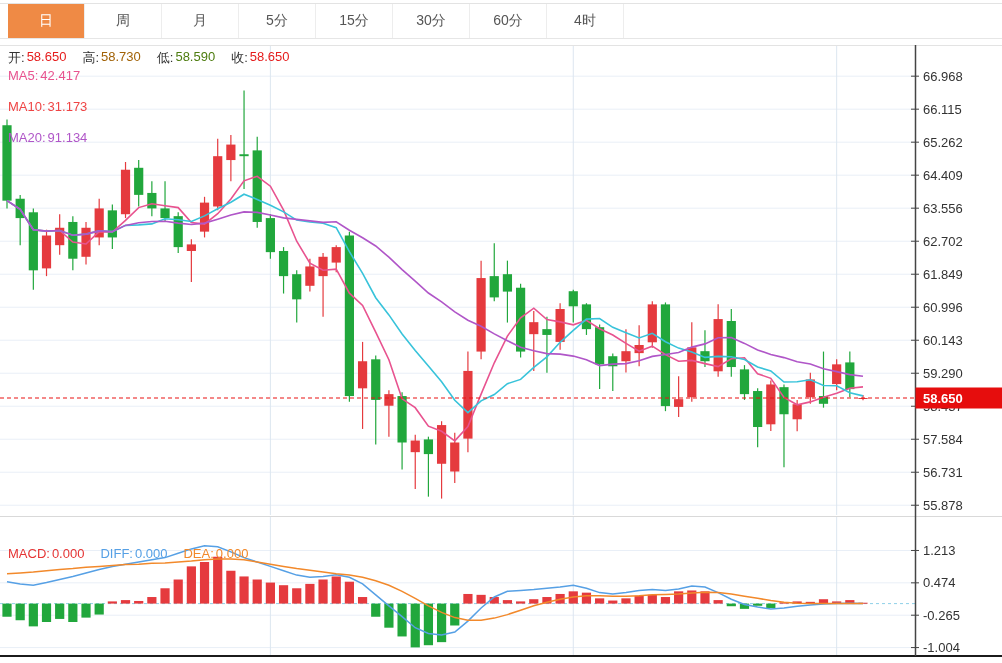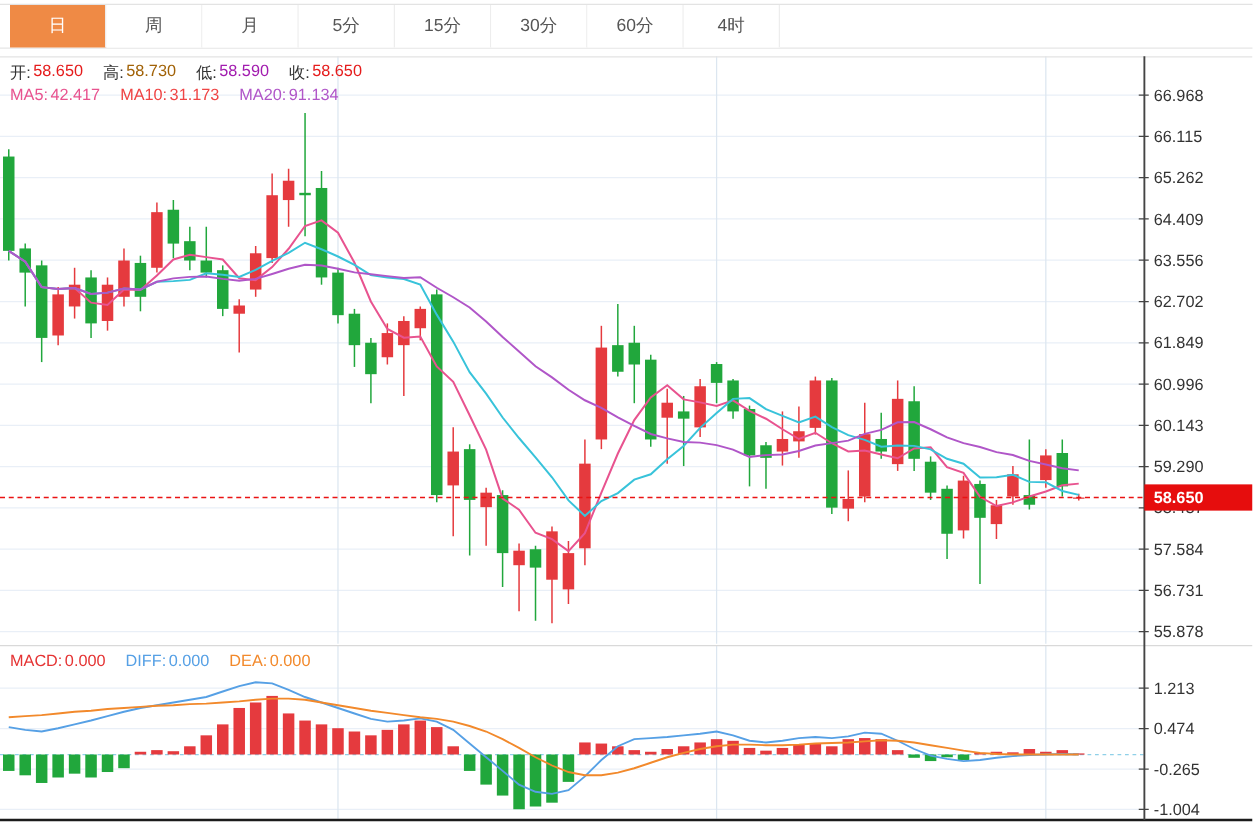--- a/index.html
+++ b/index.html
@@ -445,44 +445,44 @@
   <span class="pair">
       <span style="color:#333">开:</span>
       <span style="color:#e51c1c">58.650</span>
     </span>
   <span class="pair">
       <span style="color:#333">高:</span>
       <span style="color:#a16207">58.730</span>
     </span>
   <span class="pair">
       <span style="color:#333">低:</span>
-      <span style="color:#a21caf">58.590</span>
+      <span style="color:#4d7c0f">58.590</span>
     </span>
   <span class="pair">
       <span style="color:#333">收:</span>
       <span style="color:#e51c1c">58.650</span>
     </span>
 </div>
 
-<div class="hdr" style="top:68px;">
+<div class="hdr" style="top:68px;flex-direction:column;">
   <span class="pair" style="color:#e8538f">
       <span>MA5:</span>
       <span>42.417</span>
     </span>
   <span class="pair" style="color:#ef4444">
       <span>MA10:</span>
       <span>31.173</span>
     </span>
   <span class="pair" style="color:#b056c8">
       <span>MA20:</span>
       <span>91.134</span>
     </span>
 </div>
 
-<div class="hdr" style="top:521px;">
+<div class="hdr" style="top:546px;">
   <span class="pair" style="color:#e53434">
       <span>MACD:</span>
       <span>0.000</span>
     </span>
   <span class="pair" style="color:#56a0e5">
       <span>DIFF:</span>
       <span>0.000</span>
     </span>
   <span class="pair" style="color:#f2892b">
       <span>DEA:</span>

